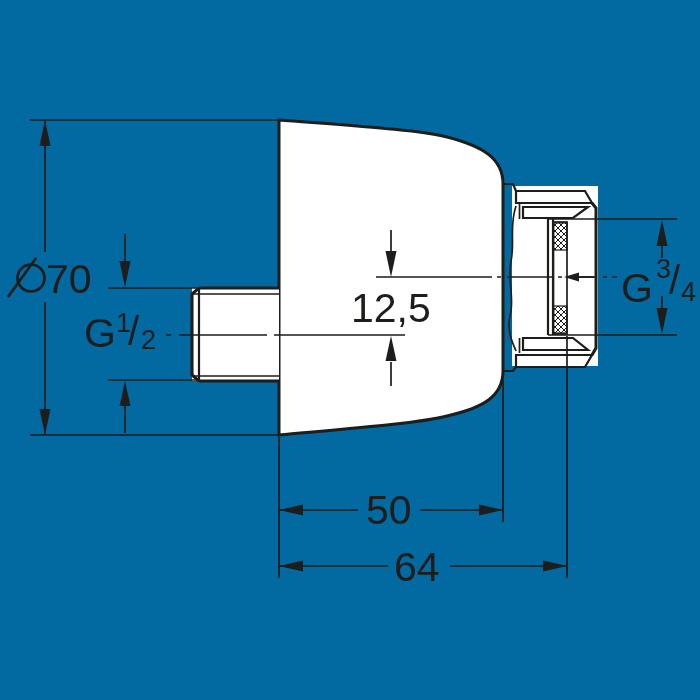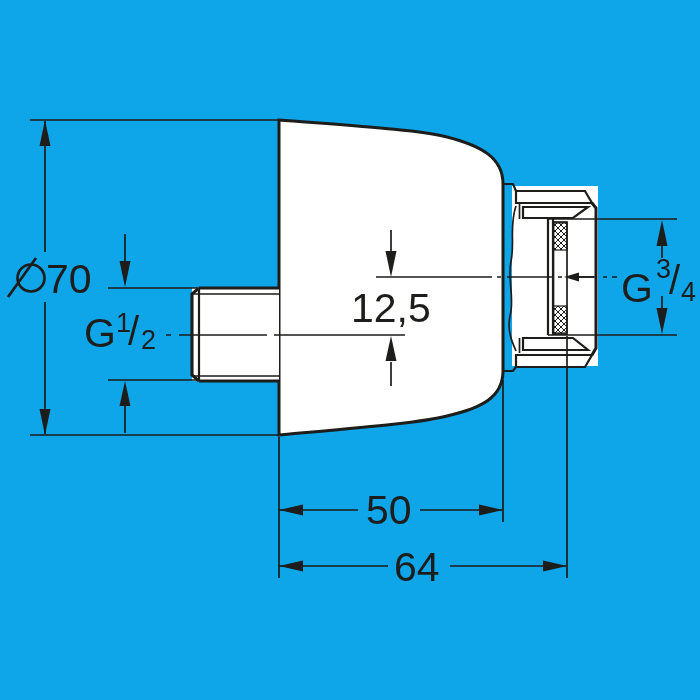--- a/index.html
+++ b/index.html
@@ -4,21 +4,21 @@
 <style>
   html, body {
     margin: 0;
     padding: 0;
     background: #ffffff;
   }
   .stage {
     position: relative;
     width: 700px;
     height: 700px;
-    background: #0ea5e9;
+    background: #0369a1;
     overflow: hidden;
   }
   svg { display: block; }
   text {
     font-family: "Liberation Sans", "DejaVu Sans", sans-serif;
     fill: #1d1d1b;
   }
   .t-main { font-size: 41px; }
   .t-small { font-size: 27px; }
   .t-slash { font-size: 40px; }

